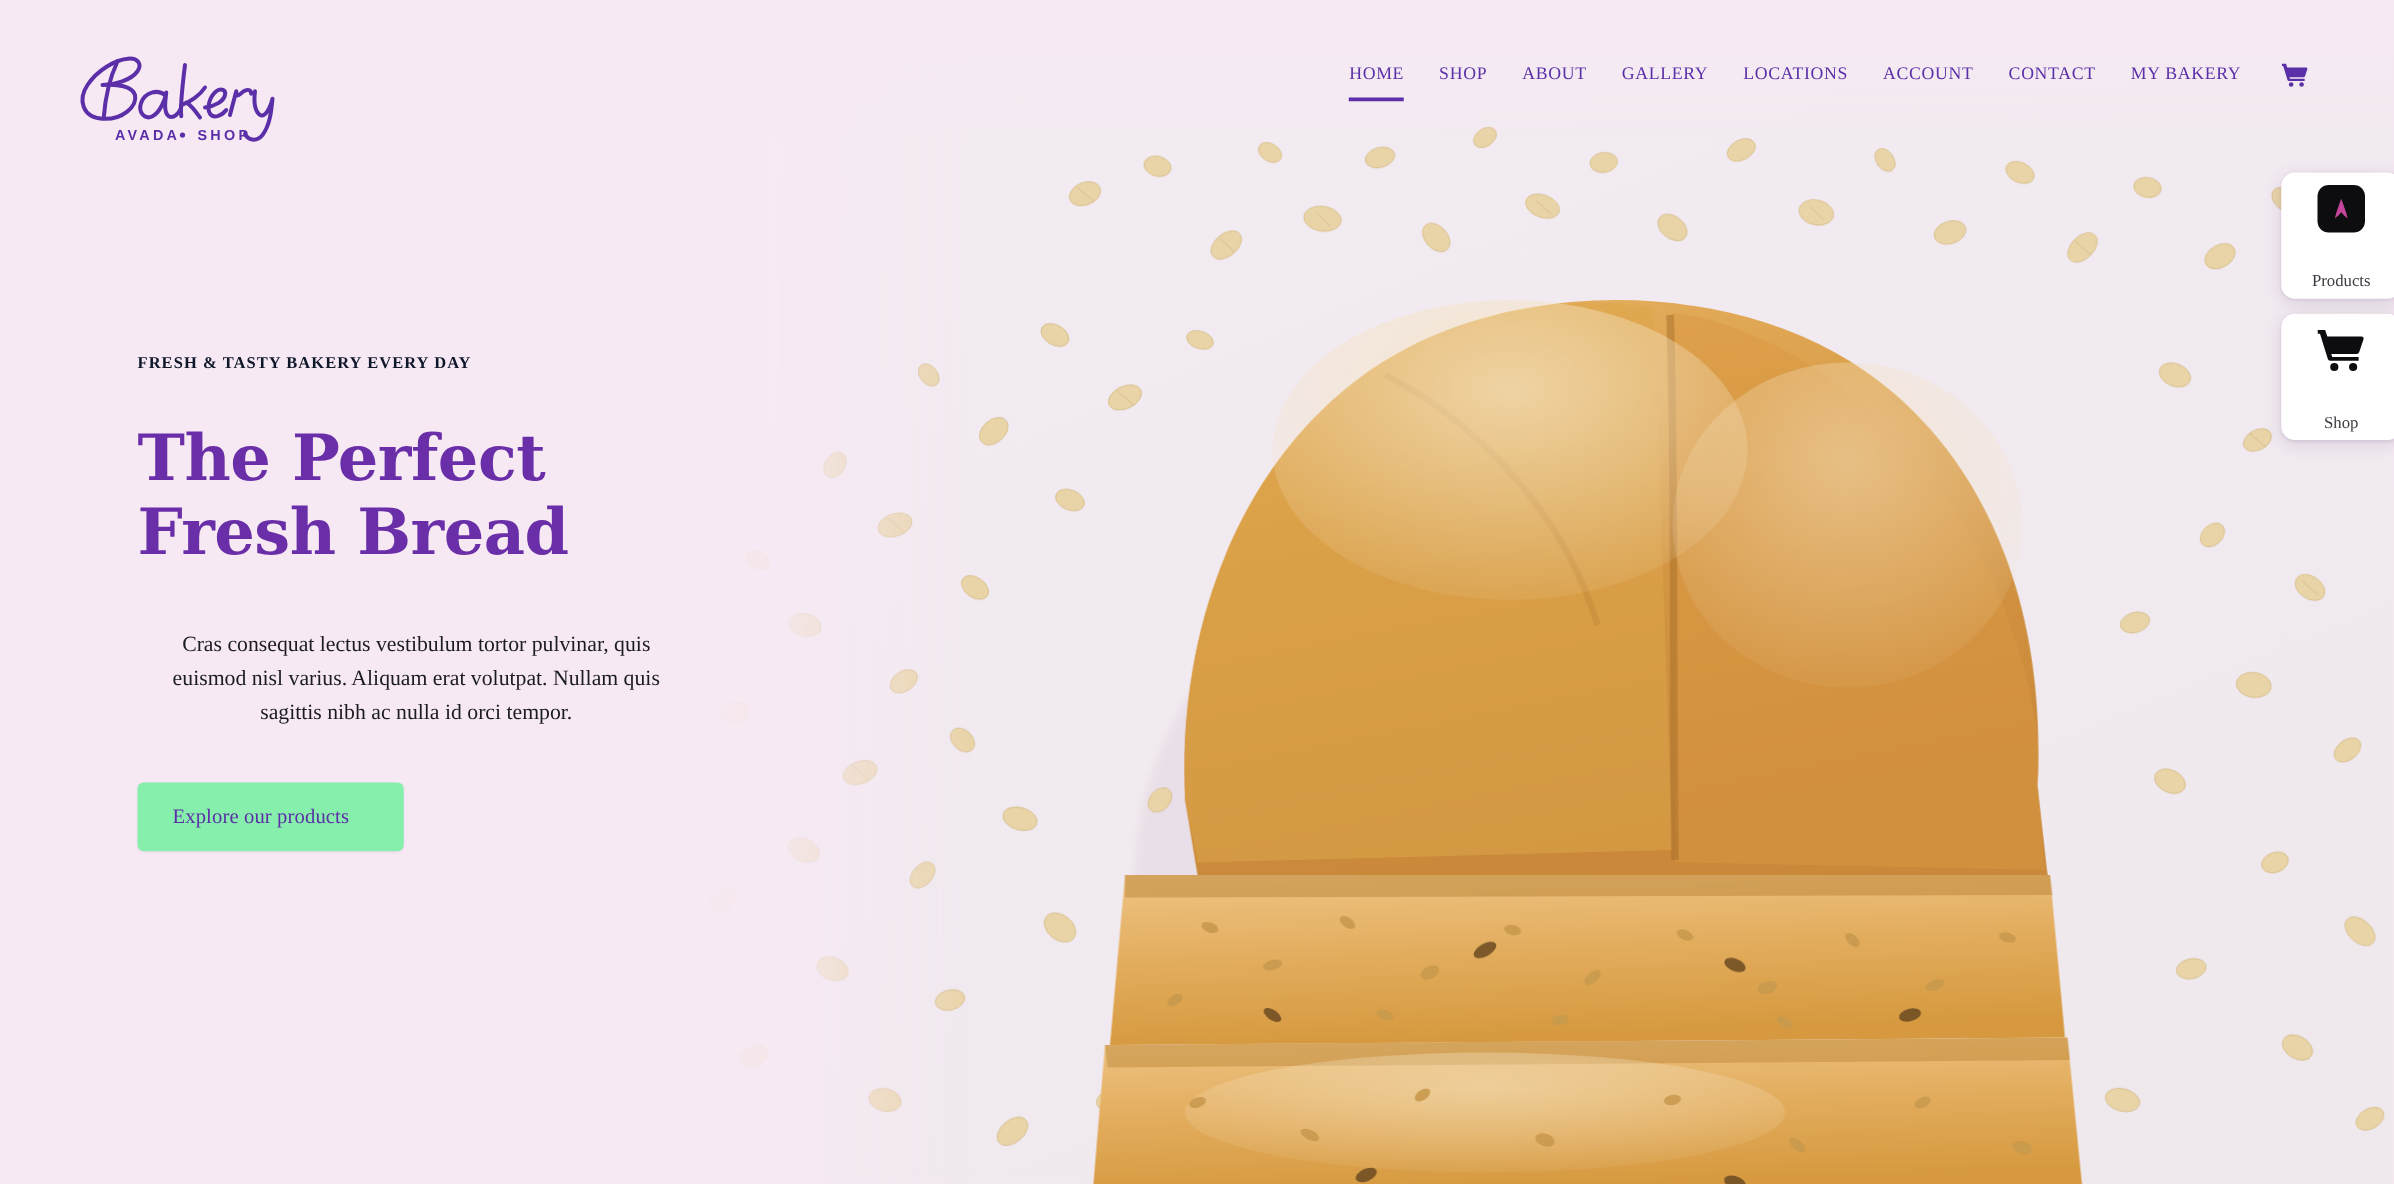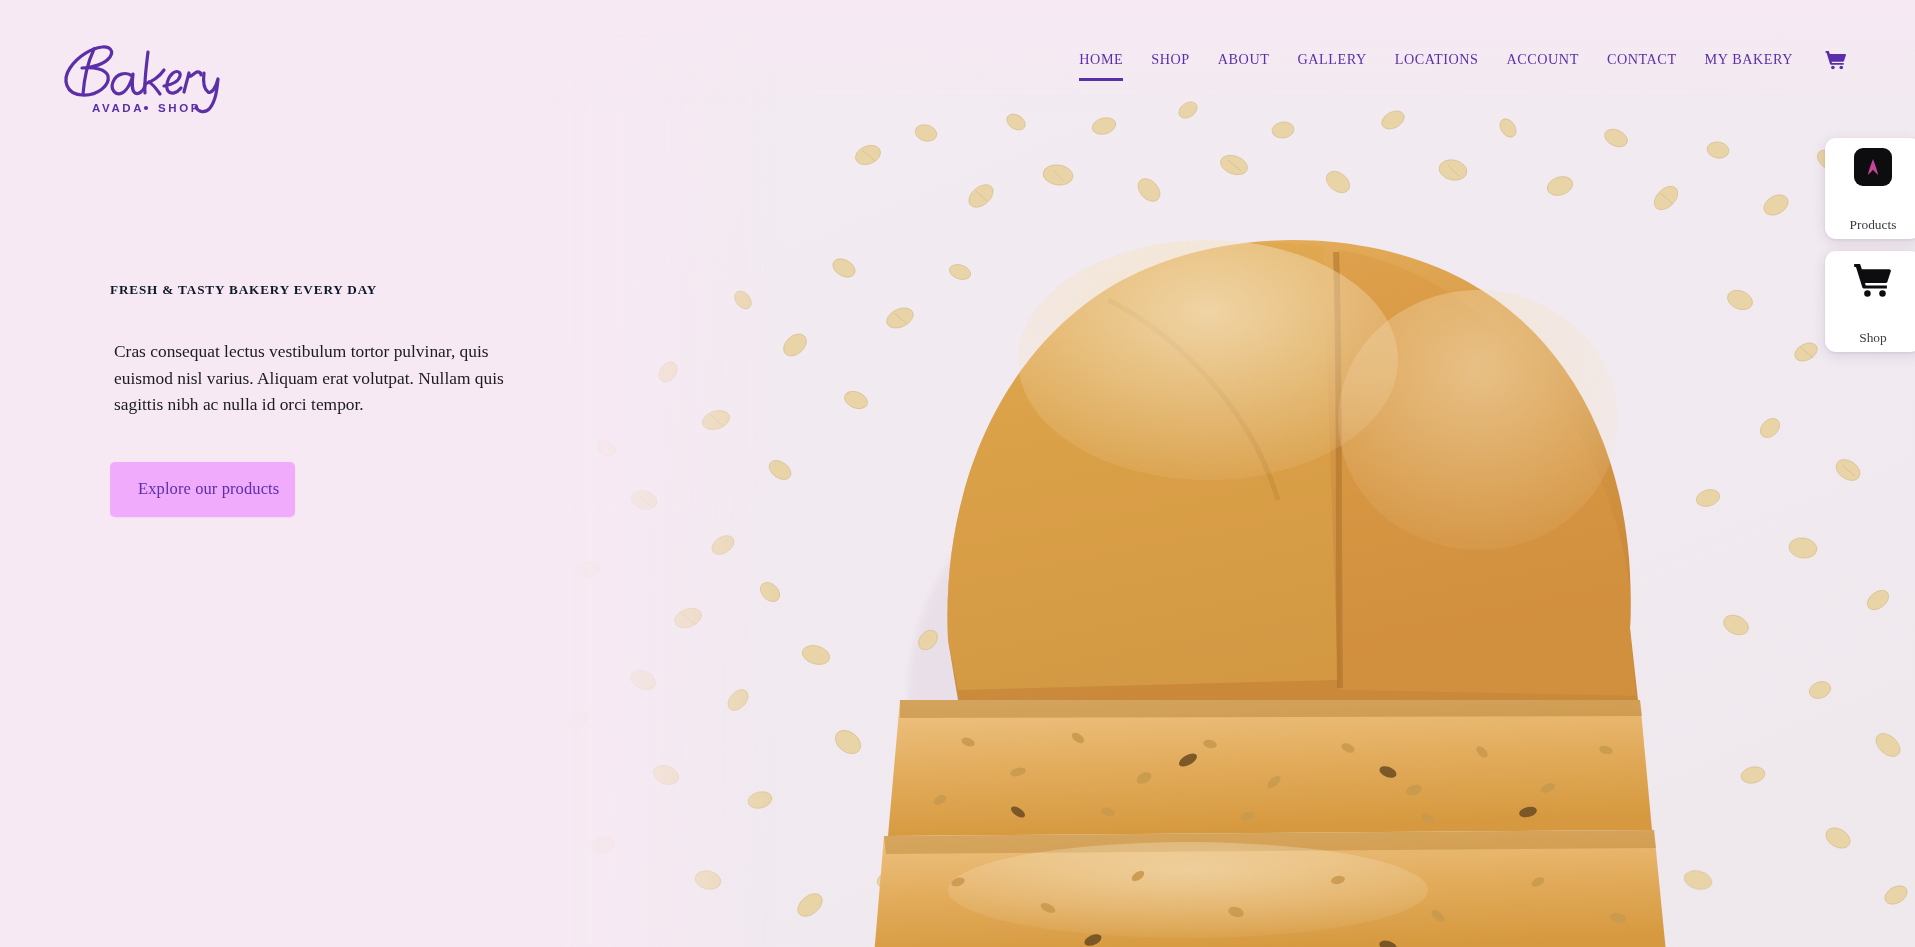--- a/index.html
+++ b/index.html
@@ -123,31 +123,32 @@
     color: #6a2fa8;
     letter-spacing: -0.4px;
     margin: 0 0 46px 0;
     max-width: 420px;
   }
   .body-copy {
     font-family: "Liberation Serif", "DejaVu Serif", serif;
     font-size: 17.4px;
     line-height: 1.53;
     color: #1b1b23;
-    margin: 0 0 44px 4px;
+    margin: 0 0 44px 16px;
     max-width: 420px;
+    text-align: center;
   }
   .cta {
     display: inline-block;
-    background: #f0abfc;
+    background: #86efac;
     color: #5b2fa8;
     font-family: "Liberation Serif", "DejaVu Serif", serif;
     font-size: 16.5px;
     letter-spacing: 0.1px;
-    padding: 17px 16px 18px 28px;
+    padding: 17px 44px 18px 28px;
     border: none;
     border-radius: 5px;
     cursor: pointer;
     box-shadow: 0 1px 2px rgba(90,40,120,0.06);
   }
 
   
   .float-cards {
     position: absolute;
     right: -6px;
@@ -464,20 +465,21 @@
             <circle cx="8.6" cy="19.3" r="2"></circle>
             <circle cx="17.8" cy="19.3" r="2"></circle>
           </svg>
         </span>
       </a>
     </nav>
   </header>
 
   <section class="hero-copy">
     <p class="eyebrow">FRESH &amp; TASTY BAKERY EVERY DAY</p>
+    <h1 class="headline">The Perfect Fresh Bread</h1>
     <p class="body-copy">Cras consequat lectus vestibulum tortor pulvinar, quis euismod nisl varius. Aliquam erat volutpat. Nullam quis sagittis nibh ac nulla id orci tempor.</p>
     <button class="cta">Explore our products</button>
   </section>
 
   <aside class="float-cards">
 
     <div class="float-card">
       <span class="glyph">
         <span class="avada-tile">
           <svg width="22" height="22" viewBox="0 0 24 24" aria-hidden="true">

